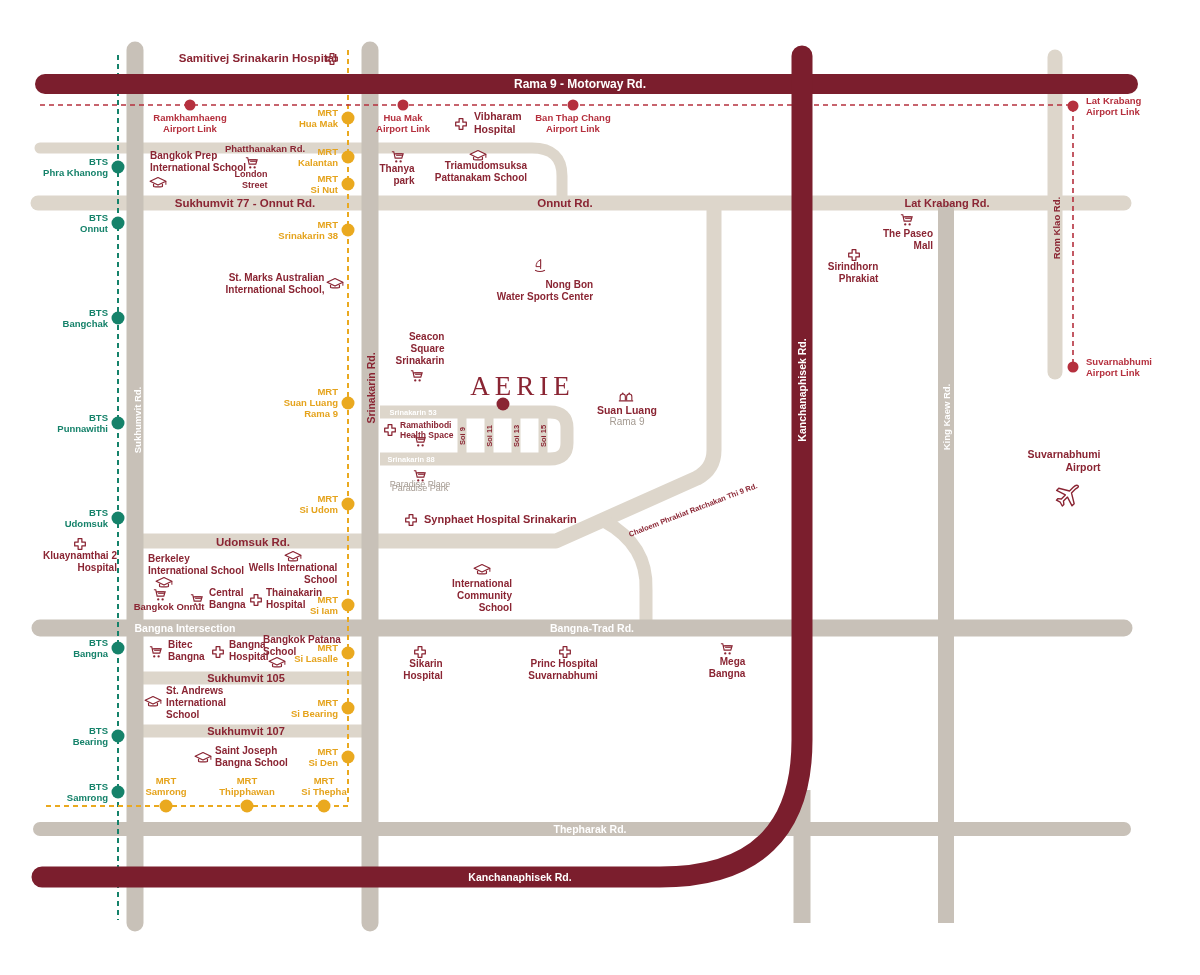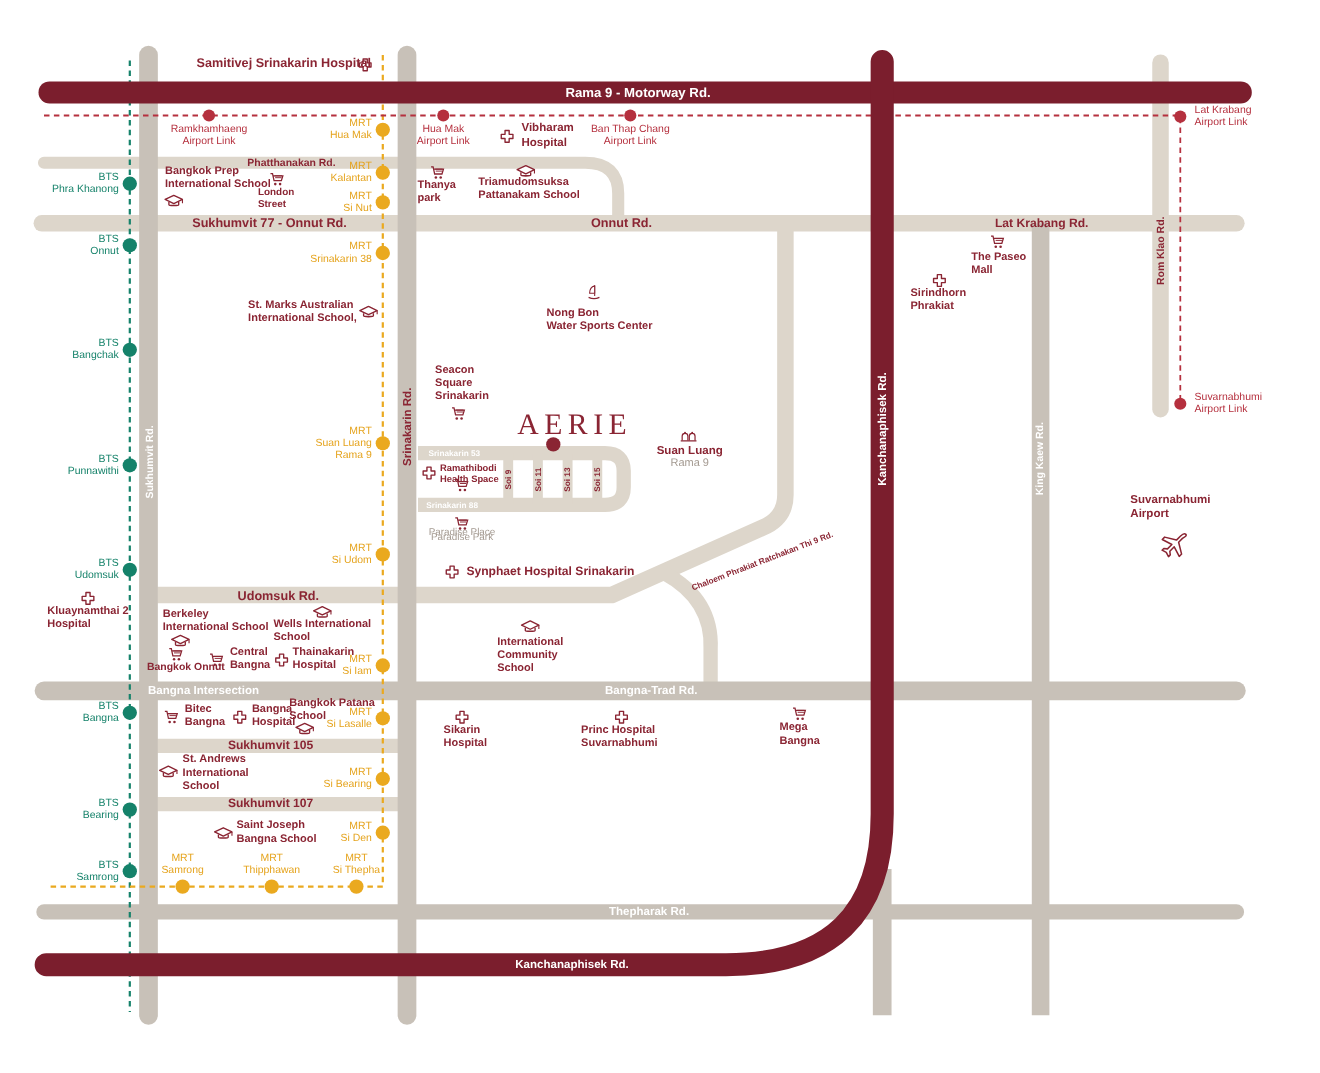--- a/index.html
+++ b/index.html
@@ -9,27 +9,27 @@
   #road-canvas{position:absolute;left:0;top:0;}
   #label-layer{position:absolute;left:0;top:0;width:1200px;height:975px;}
   .road-label{position:absolute;font-weight:bold;white-space:nowrap;}
   .rl-white{color:#ffffff;}
   .rl-maroon{color:#8a2533;}
   .dot{position:absolute;border-radius:50%;transform:translate(-50%,-50%);}
   .dot-bts{width:13px;height:13px;background:#15826a;}
   .dot-mrt{width:13px;height:13px;background:#eaa91f;}
   .dot-airport_link{width:11px;height:11px;background:#b5303e;}
   .dot-marker{width:13px;height:13px;background:#8a2533;}
-  .st-label{position:absolute;font-weight:normal;font-size:9.5px;line-height:1.18;
+  .st-label{position:absolute;font-weight:bold;font-size:9.5px;line-height:1.18;
             white-space:pre-line;text-align:center;}
   .st-bts{color:#15826a;}
   .st-mrt{color:#e5a31c;}
   .st-airport_link{color:#b5303e;}
   .poi{position:absolute;font-weight:bold;font-size:10px;line-height:1.2;color:#8a2533;
-       white-space:pre-line;text-align:left;}
+       white-space:pre-line;text-align:right;}
   .poi.muted{color:#a49a91;font-weight:normal;}
   .poi.logo{font-family:"Liberation Serif",serif;font-weight:normal;font-size:27px;
             letter-spacing:5px;color:#8a2533;white-space:nowrap;padding-left:5px;}
   .poi-icon{position:absolute;}
   .poi-icon svg{display:block;}
 </style>
 </head>
 <body>
 
 <div id="stage">

